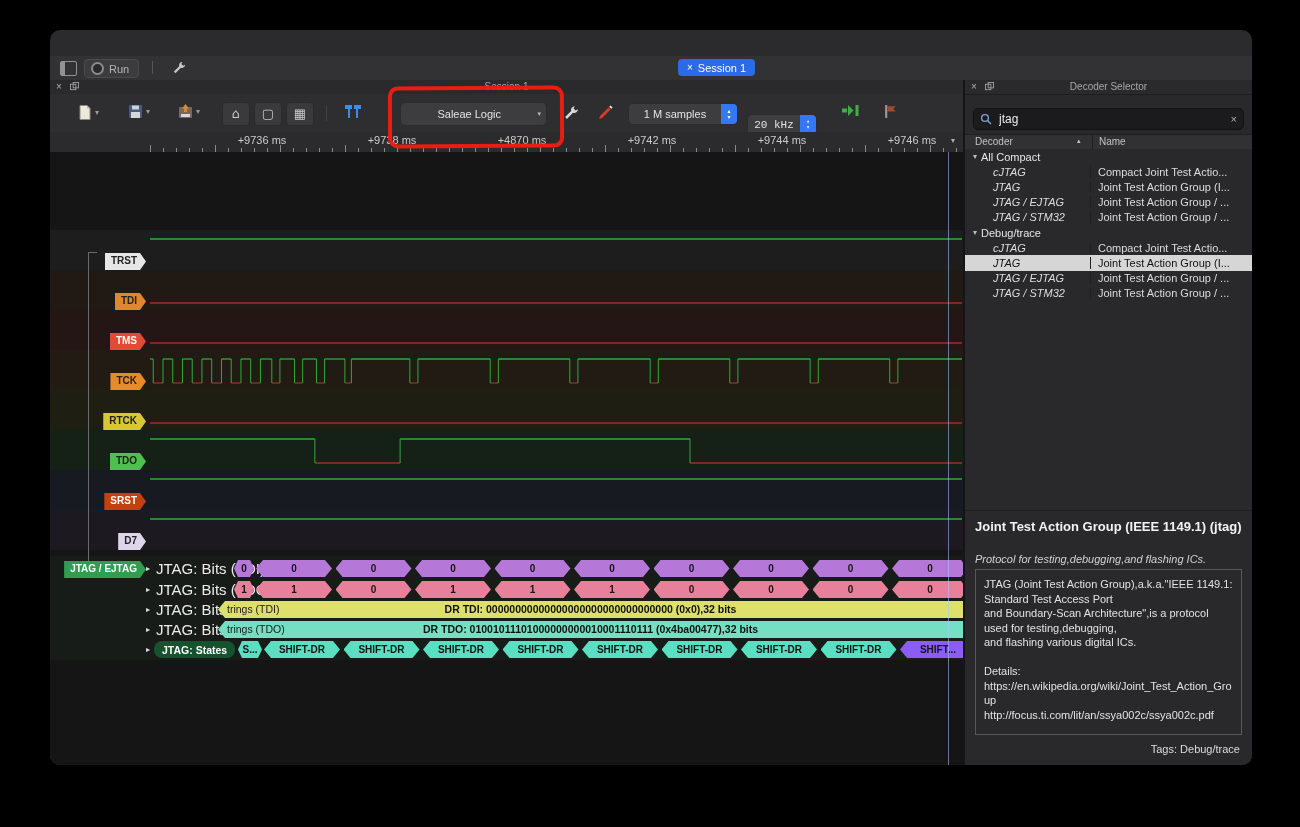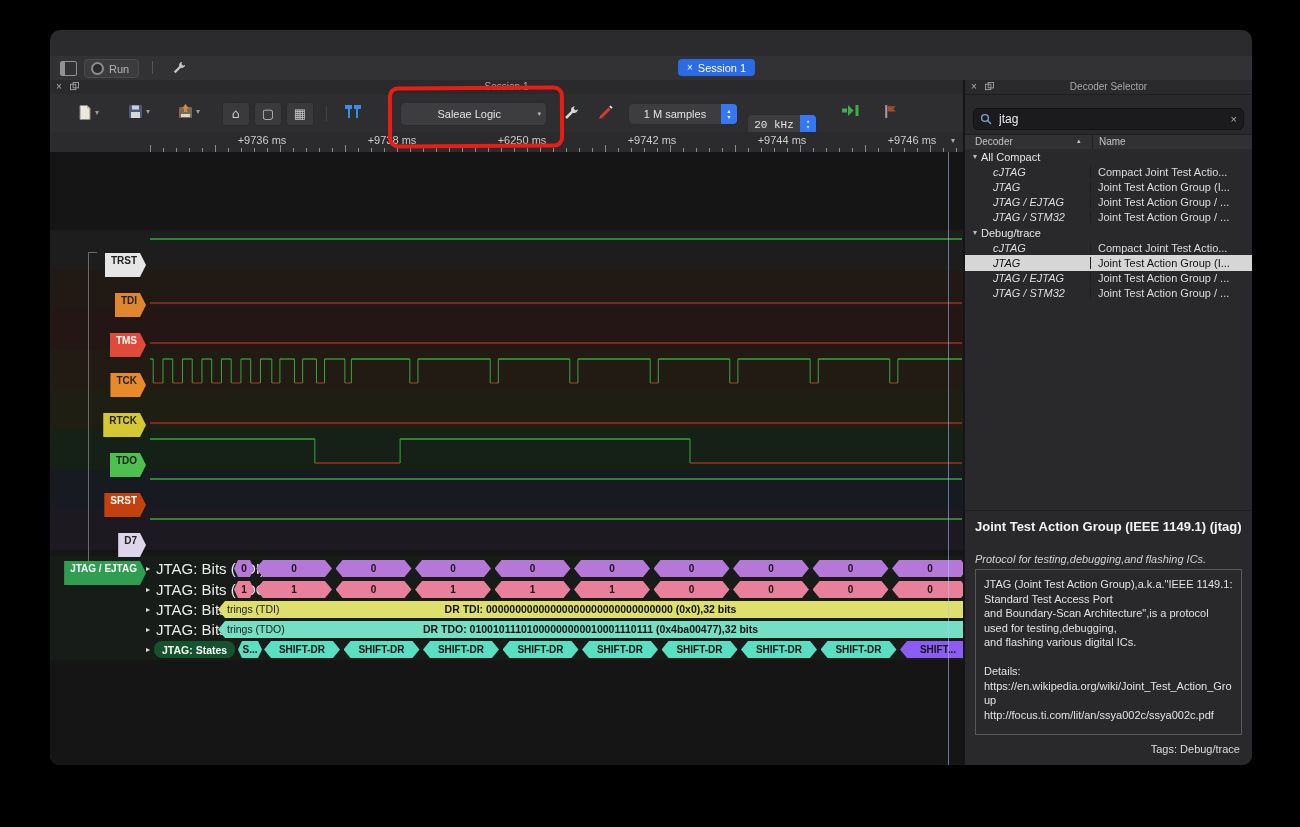--- a/index.html
+++ b/index.html
@@ -50,21 +50,21 @@
   .ratecombo{left:697px;top:20px;width:68px;height:20px;font-family:Liberation Mono, monospace;}
   .stsep{position:absolute;top:12px;width:1px;height:15px;background:#444;}
   
   .ruler{position:absolute;left:0;top:52px;right:0;height:20px;background:#2b2b2d;border-bottom:1px solid #3a3a3c;overflow:hidden;}
   .rlab{position:absolute;top:2px;transform:translateX(-50%);font-size:11px;color:#cccccd;white-space:nowrap;}
   .tick{position:absolute;bottom:0;width:1px;background:#8a8a8c;}
   .rcaret{position:absolute;right:8px;top:4px;color:#aeaeb0;font-size:8px;}
   
   .wave{position:absolute;left:0;top:72px;right:0;bottom:0;background:#151515;overflow:hidden;}
   .band{position:absolute;left:0;width:913px;height:40px;}
-  .chan-tag{position:absolute;right:817px;height:24px;line-height:16px;font-size:10px;font-weight:bold;
+  .chan-tag{position:absolute;right:817px;height:17px;line-height:16px;font-size:10px;font-weight:bold;
             padding:0 9px 0 6px;white-space:nowrap;
             clip-path:polygon(0 0,calc(100% - 6px) 0,100% 50%,calc(100% - 6px) 100%,0 100%);}
   .bracket{position:absolute;background:#6a6a6c;}
   .cursorline{position:absolute;left:898px;top:0;bottom:0;width:1px;background:rgba(170,200,255,.55);}
   .rowlab{position:absolute;font-size:15px;color:#ececee;line-height:17px;white-space:nowrap;}
   .rowarrow{position:absolute;font-size:8px;color:#e0e0e2;line-height:17px;}
   .bub{position:absolute;height:17px;display:flex;align-items:center;justify-content:center;font-size:10px;
        font-weight:bold;color:#141414;white-space:nowrap;overflow:hidden;
        clip-path:polygon(7px 0,calc(100% - 7px) 0,100% 50%,calc(100% - 7px) 100%,7px 100%,0 50%);}
   .bub.narrow{clip-path:polygon(4px 0,calc(100% - 4px) 0,100% 50%,calc(100% - 4px) 100%,4px 100%,0 50%);}
@@ -216,21 +216,21 @@
               <rect x="2" y="1" width="2" height="12" fill="#9a9a9c"></rect>
               <path d="M4 2h8l-2.5 2.5L12 7H4z" fill="#a04a30"></path>
             </svg>
         </span>
       </div>
 
       <div class="ruler" id="ruler">
         <span class="rcaret">▾</span>
       <span class="rlab" style="left: 212px;">+9736 ms</span>
           <span class="rlab" style="left: 342px;">+9738 ms</span>
-          <span class="rlab" style="left: 472px;">+6250 ms</span>
+          <span class="rlab" style="left: 472px;">+4870 ms</span>
           <span class="rlab" style="left: 602px;">+9742 ms</span>
           <span class="rlab" style="left: 732px;">+9744 ms</span>
           <span class="rlab" style="left: 862px;">+9746 ms</span>
           <span class="tick" style="left: 100px; height: 7px;"></span>
           <span class="tick" style="left: 113px; height: 4px;"></span>
           <span class="tick" style="left: 126px; height: 4px;"></span>
           <span class="tick" style="left: 139px; height: 4px;"></span>
           <span class="tick" style="left: 152px; height: 4px;"></span>
           <span class="tick" style="left: 165px; height: 7px;"></span>
           <span class="tick" style="left: 178px; height: 4px;"></span>

